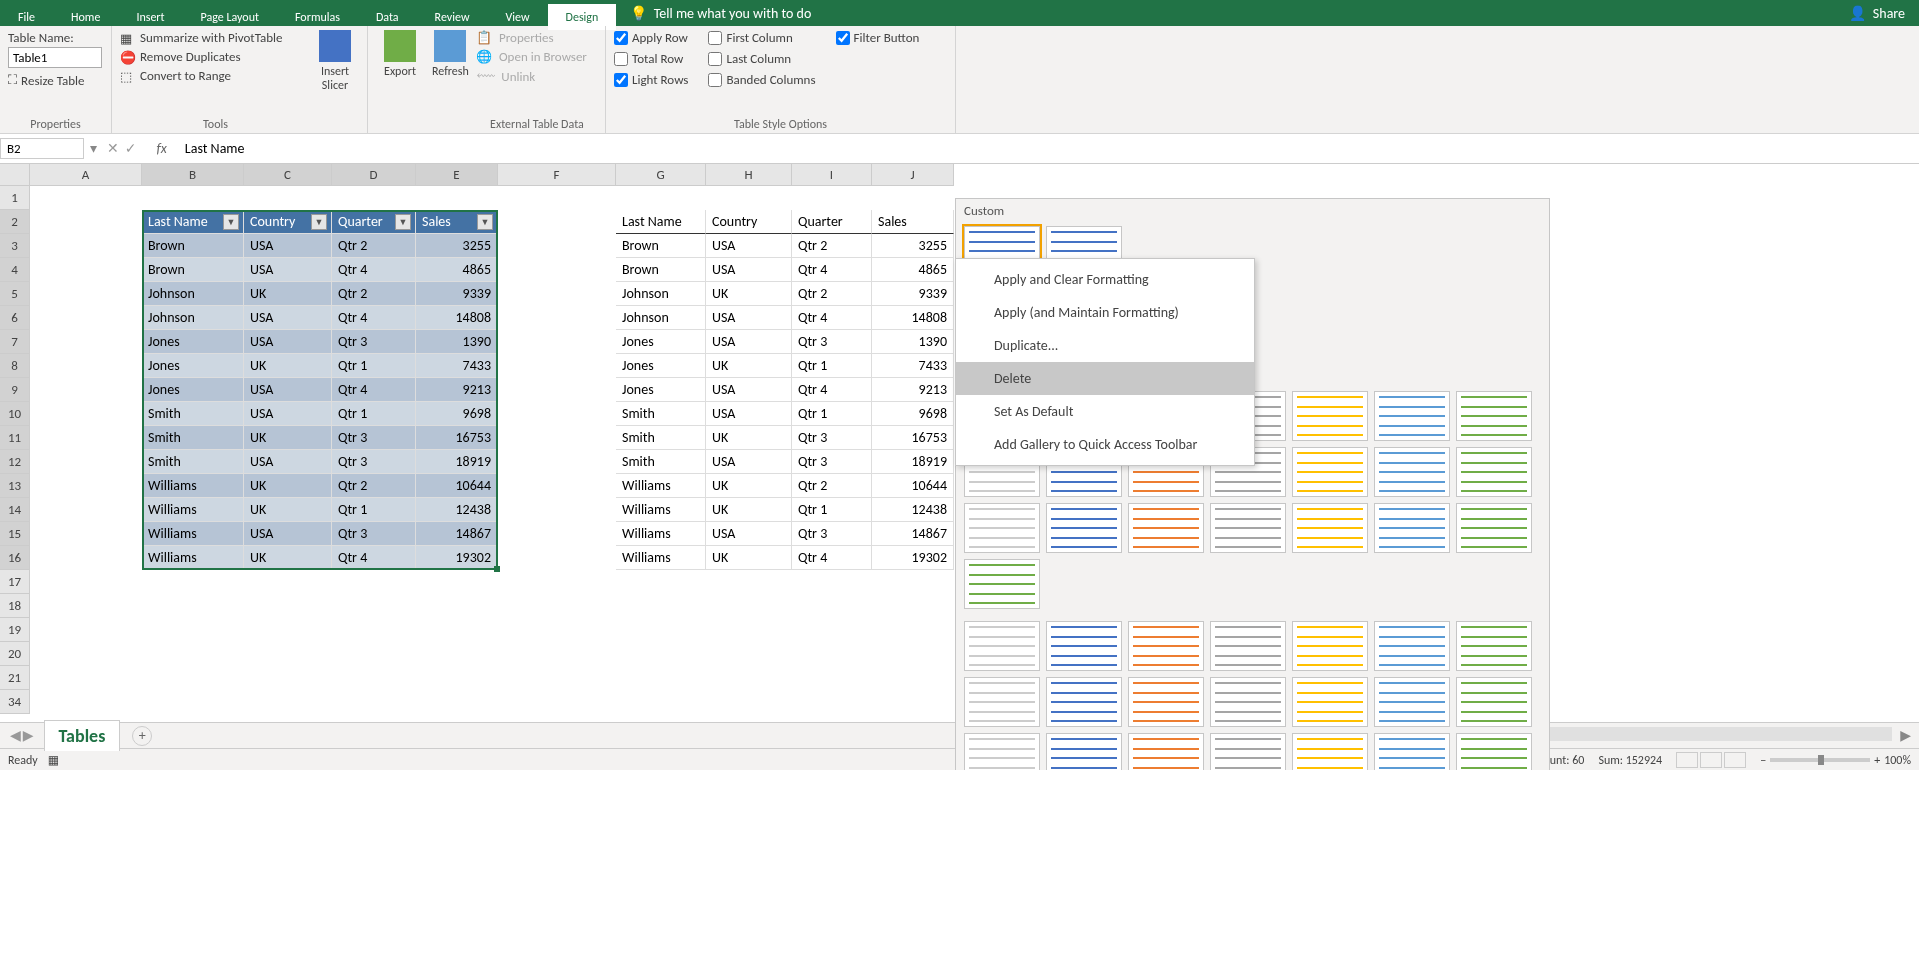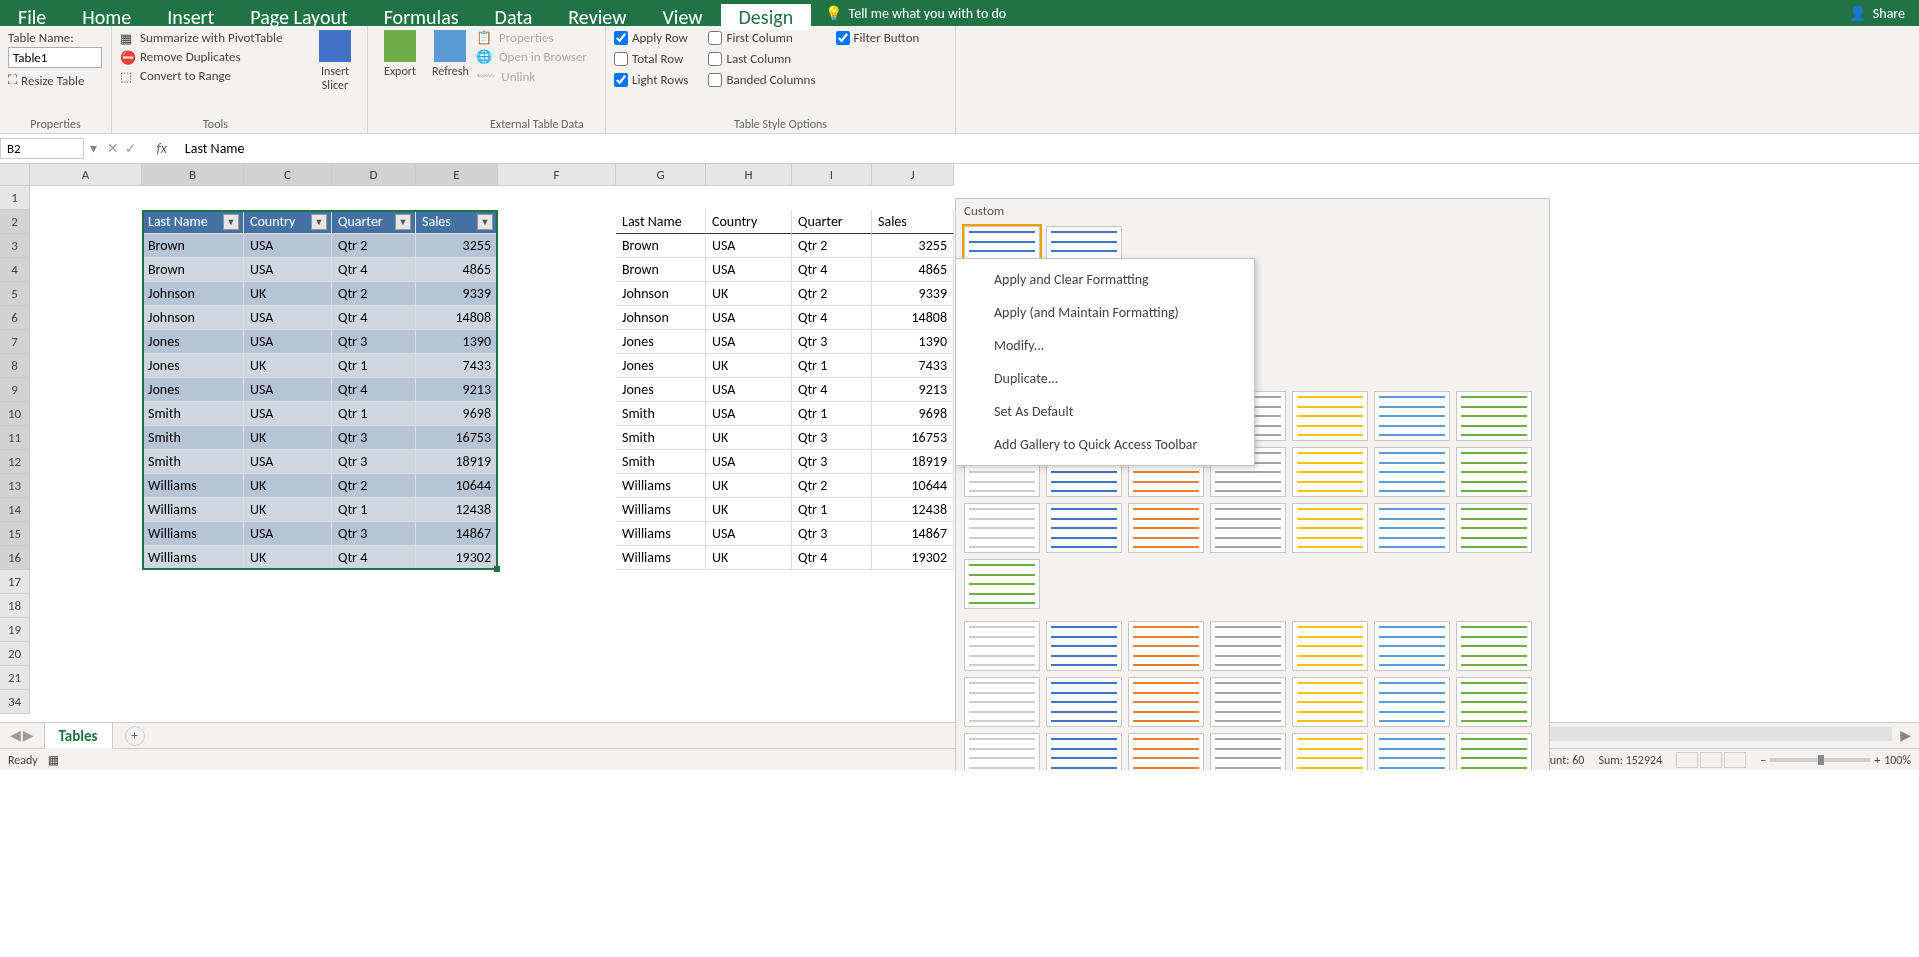--- a/index.html
+++ b/index.html
@@ -1,19 +1,19 @@
 <!DOCTYPE html>
 <html><head>
 <meta charset="utf-8">
 <style>
 * { margin: 0; padding: 0; box-sizing: border-box; font-family: 'Segoe UI', Calibri, sans-serif; }
 body { background: #fff; font-size: 14px; overflow: hidden; }
 
 .ribbon-tabs { background: #217346; display: flex; align-items: center; height: 26px; color: #fff; }
-.ribbon-tab { padding: 0 18px; height: 100%; display: flex; align-items: center; cursor: pointer; font-size: 20px; margin-top: 8px; }
+.ribbon-tab { padding: 0 18px; height: 100%; display: flex; align-items: center; cursor: pointer; font-size: 12px; margin-top: 8px; }
 .ribbon-tab.active { background: #fff; color: #217346; }
 .tellme { display: flex; align-items: center; gap: 6px; padding: 0 14px; }
 .share { margin-left: auto; padding: 0 14px; display: flex; align-items: center; gap: 6px; }
 
 .ribbon { background: #f3f2f1; display: flex; border-bottom: 1px solid #d4d4d4; height: 108px; }
 .ribbon-group { border-right: 1px solid #d4d4d4; padding: 4px 8px 2px; display: flex; flex-direction: column; }
 .group-label { text-align: center; color: #666; font-size: 12px; margin-top: auto; padding-top: 4px; }
 
 .table-name-label { font-size: 13px; color: #444; }
 .table-name-input { width: 94px; border: 1px solid #ababab; background: #fff; padding: 2px 4px; font-size: 13px; margin: 2px 0; }
@@ -67,21 +67,21 @@
 .context-menu { position: absolute; left: 955px; top: 94px; width: 300px; background: #fff; border: 1px solid #c6c6c6; box-shadow: 2px 2px 6px rgba(0,0,0,0.2); z-index: 200; padding: 4px 0; }
 .ctx-item { padding: 8px 18px 8px 38px; font-size: 14px; color: #444; cursor: pointer; }
 .ctx-item.hover { background: #c8c8c8; }
 
 .gallery-footer { display: flex; flex-direction: column; border-top: 1px solid #d4d4d4; padding: 6px 0; }
 .gf-item { display: flex; align-items: center; gap: 10px; padding: 6px 14px; font-size: 14px; color: #444; }
 .gf-icon { width: 16px; height: 16px; }
 
 .sheet-tabs { display: flex; align-items: center; height: 26px; border-top: 1px solid #ccc; background: #f3f2f1; }
 .nav-arrows { display: flex; gap: 2px; padding: 0 10px; color: #999; }
-.sheet-tab { padding: 4px 14px; background: #fff; border: 1px solid #ccc; border-bottom: none; color: #217346; font-weight: bold; font-size: 15px; }
+.sheet-tab { padding: 4px 14px; background: #fff; border: 1px solid #ccc; border-bottom: none; color: #217346; font-weight: bold; font-size: 18px; }
 .add-sheet { width: 20px; height: 20px; border: 1px solid #ccc; border-radius: 50%; display: flex; align-items: center; justify-content: center; margin-left: 12px; color: #666; }
 
 .statusbar { display: flex; align-items: center; height: 22px; background: #f3f2f1; border-top: 1px solid #ccc; font-size: 12px; color: #444; padding: 0 8px; }
 .sb-right { margin-left: auto; display: flex; align-items: center; gap: 14px; }
 .view-btns { display: flex; gap: 2px; }
 .view-btn { width: 22px; height: 16px; border: 1px solid #ccc; }
 .zoom { display: flex; align-items: center; gap: 4px; }
 .zoom-slider { width: 100px; height: 4px; background: #ccc; position: relative; }
 .zoom-thumb { position: absolute; left: 48px; top: -3px; width: 6px; height: 10px; background: #888; }
 
@@ -822,22 +822,22 @@
     <div class="gf-item">
           <span class="gf-icon">▦</span>
           <span>Clear</span>
         </div>
   </div>
 </div>
 
 <div class="context-menu">
   <div class="ctx-item">Apply and Clear Formatting</div>
   <div class="ctx-item">Apply (and Maintain Formatting)</div>
-  <div class="ctx-item">Modify...</div>
   <div class="ctx-item">Duplicate...</div>
+  <div class="ctx-item hover">Delete</div>
   <div class="ctx-item">Set As Default</div>
   <div class="ctx-item">Add Gallery to Quick Access Toolbar</div>
 </div>
 
 <div class="watermark">
   <span style="color:#1c6b3c">◆</span>
   <div>
         <div style="color:#1c6b3c;font-weight:bold">exceldemy</div>
         <div style="font-size:7px;letter-spacing:1px">EXCEL · DATA · BI</div>
       </div>

